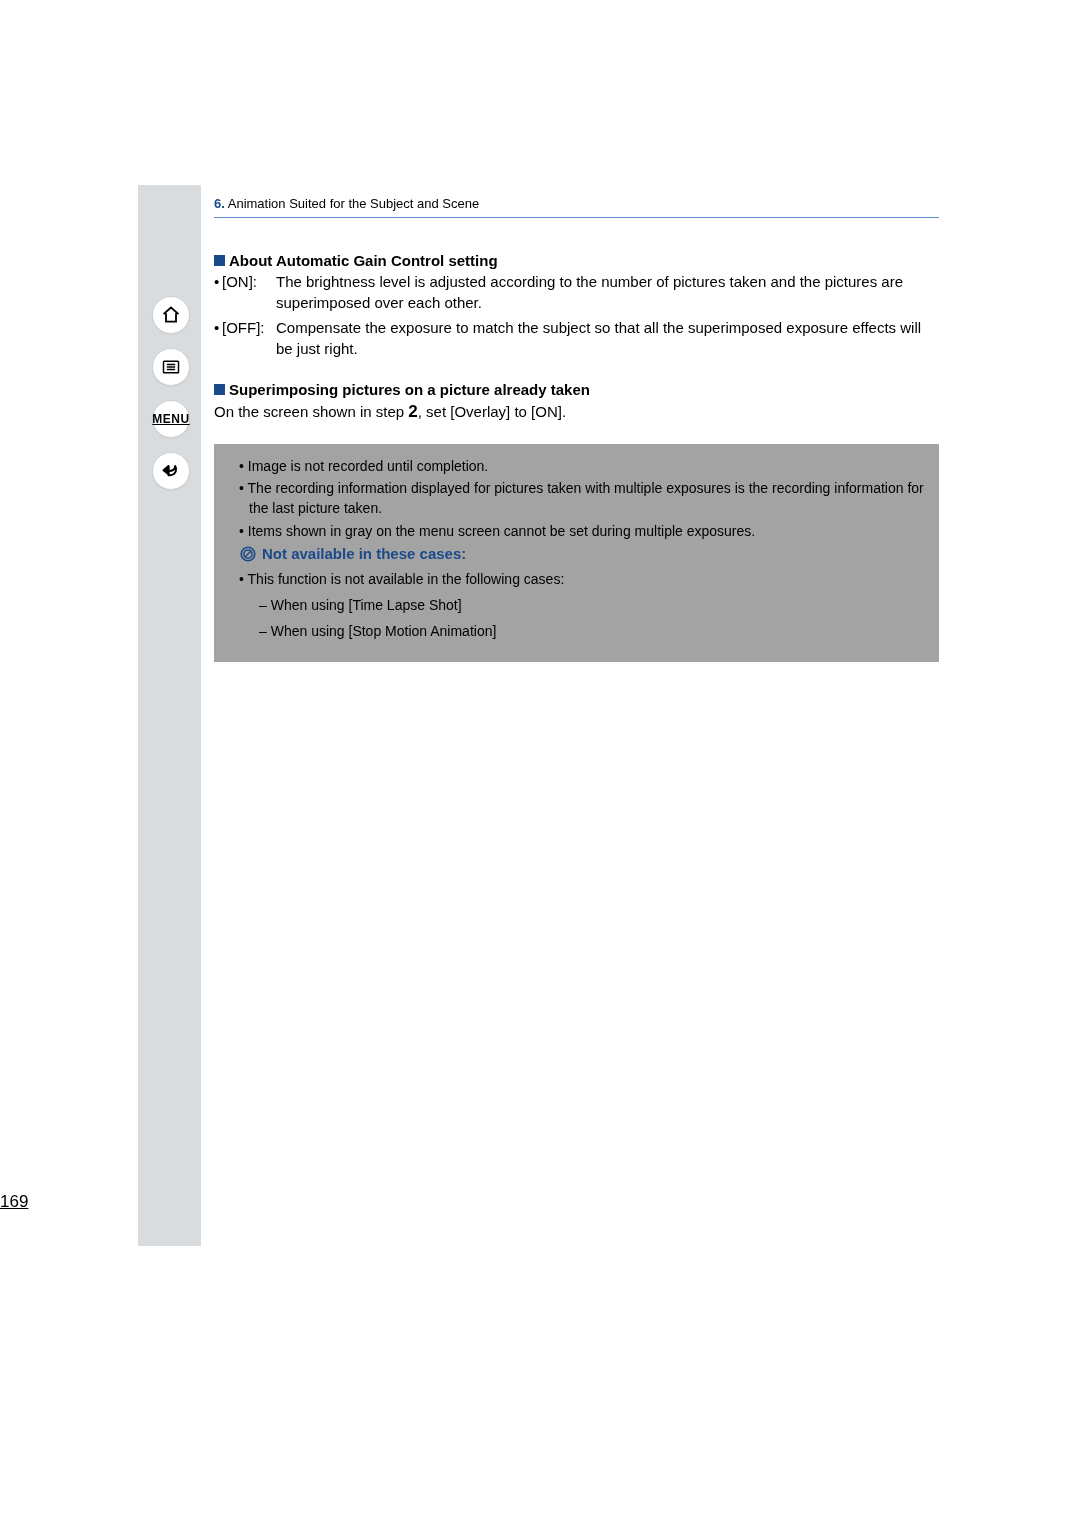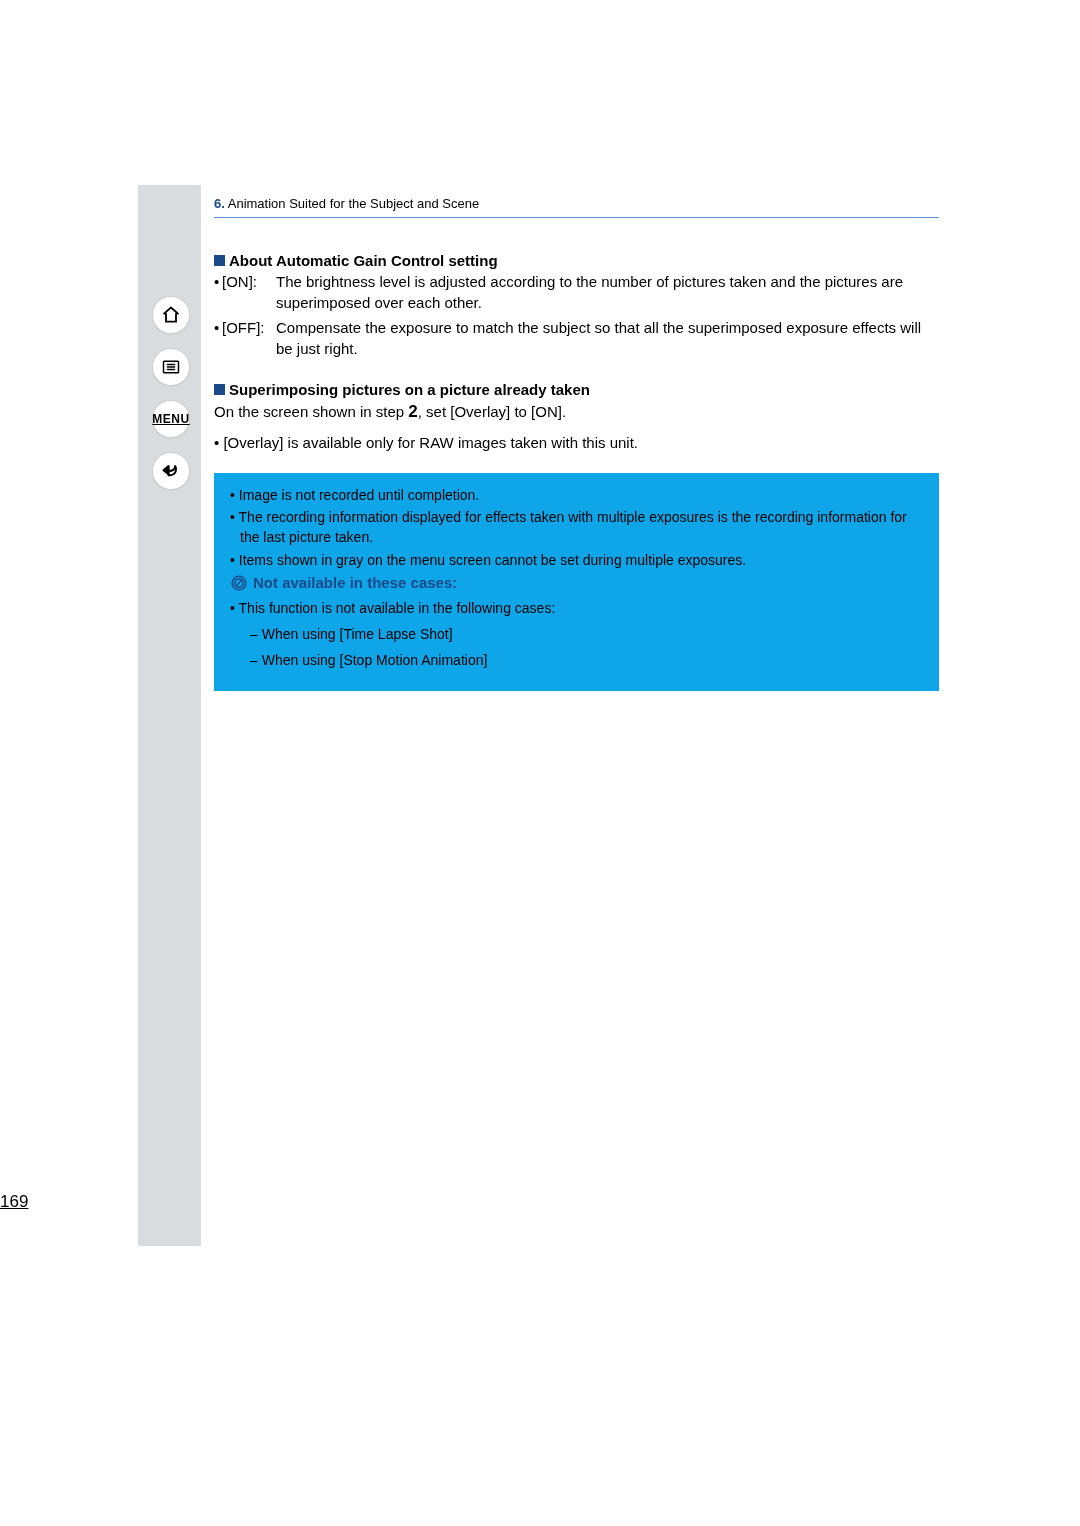--- a/index.html
+++ b/index.html
@@ -110,22 +110,22 @@
     padding: 0;
   }
   .sub-bullet {
     font-size: 15px;
     line-height: 1.4;
     margin: 0;
     padding-left: 10px;
     text-indent: -10px;
   }
   .note-box {
-    background: #0ea5e9;
-    padding: 12px 14px 14px 16px;
+    background: #a3a3a3;
+    padding: 12px 14px 14px 25px;
     margin-top: 20px;
     font-size: 14px;
     line-height: 1.45;
   }
   .note-box p {
     margin: 0 0 2px 0;
     padding-left: 10px;
     text-indent: -10px;
   }
   .na-heading {
@@ -215,27 +215,24 @@
     </div>
 
     <div style="height:18px"></div>
 
     <p class="section-heading">
       <span class="square-bullet"></span><span>Superimposing pictures on a picture already taken</span>
     </p>
     <p class="body-text" style="margin-bottom:8px">
       <span>On the screen shown in step </span><span class="step-num">2</span><span>, set [Overlay] to [ON].</span>
     </p>
-    <div class="sub-bullet-list">
-      <p class="sub-bullet">• [Overlay] is available only for RAW images taken with this unit.</p>
-    </div>
 
     <div class="note-box">
       <p>• Image is not recorded until completion.</p>
-      <p>• The recording information displayed for effects taken with multiple exposures is the recording information for the last picture taken.</p>
+      <p>• The recording information displayed for pictures taken with multiple exposures is the recording information for the last picture taken.</p>
       <p>• Items shown in gray on the menu screen cannot be set during multiple exposures.</p>
 
       <div class="na-heading">
         <svg class="na-icon" viewBox="0 0 24 24">
           <circle cx="12" cy="12" r="9" fill="none" stroke="#1a4a8a" stroke-width="2.2"></circle>
           <circle cx="12" cy="12" r="5.5" fill="none" stroke="#1a4a8a" stroke-width="2"></circle>
           <line x1="8" y1="16" x2="16" y2="8" stroke="#1a4a8a" stroke-width="2"></line>
         </svg>
         <span>Not available in these cases:</span>
       </div>

